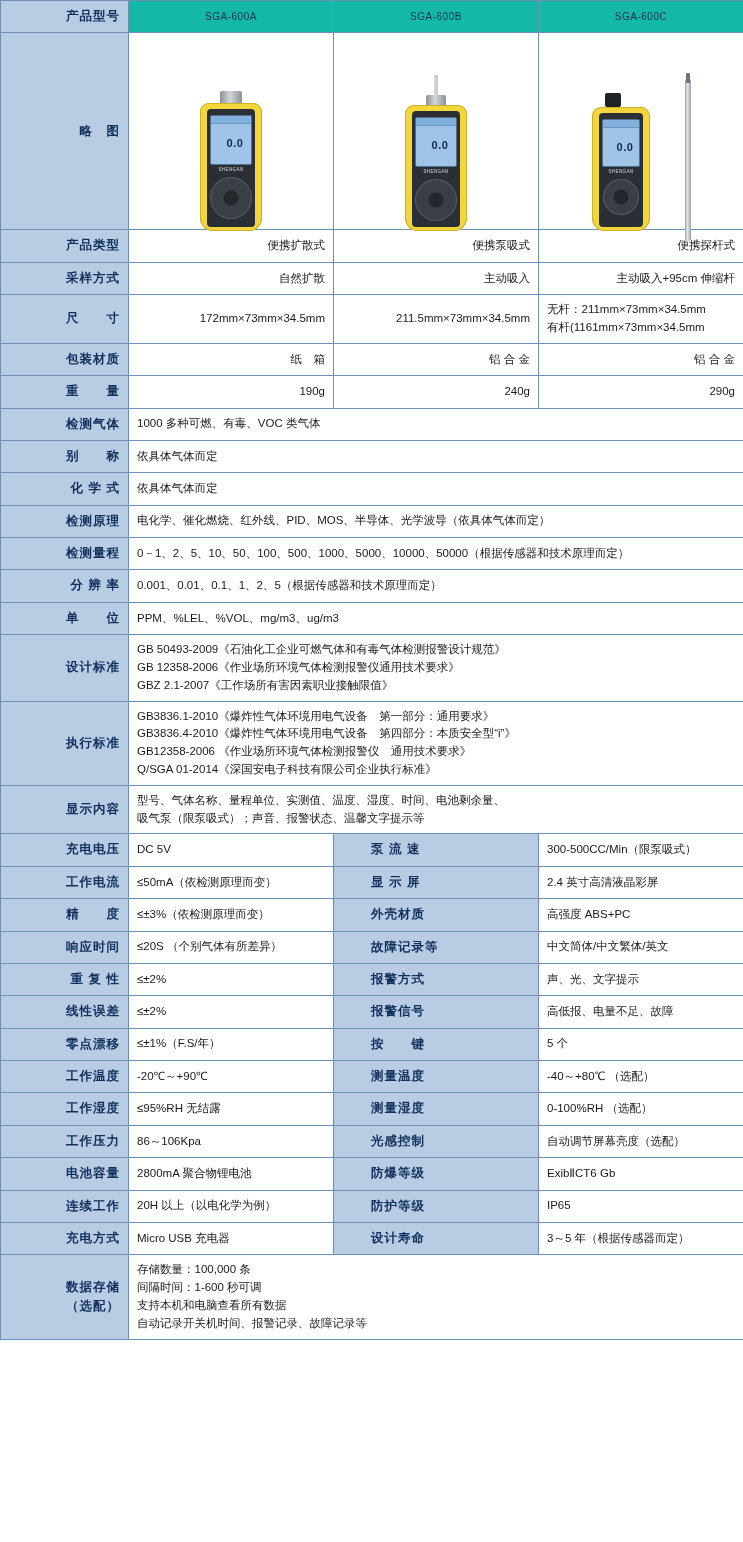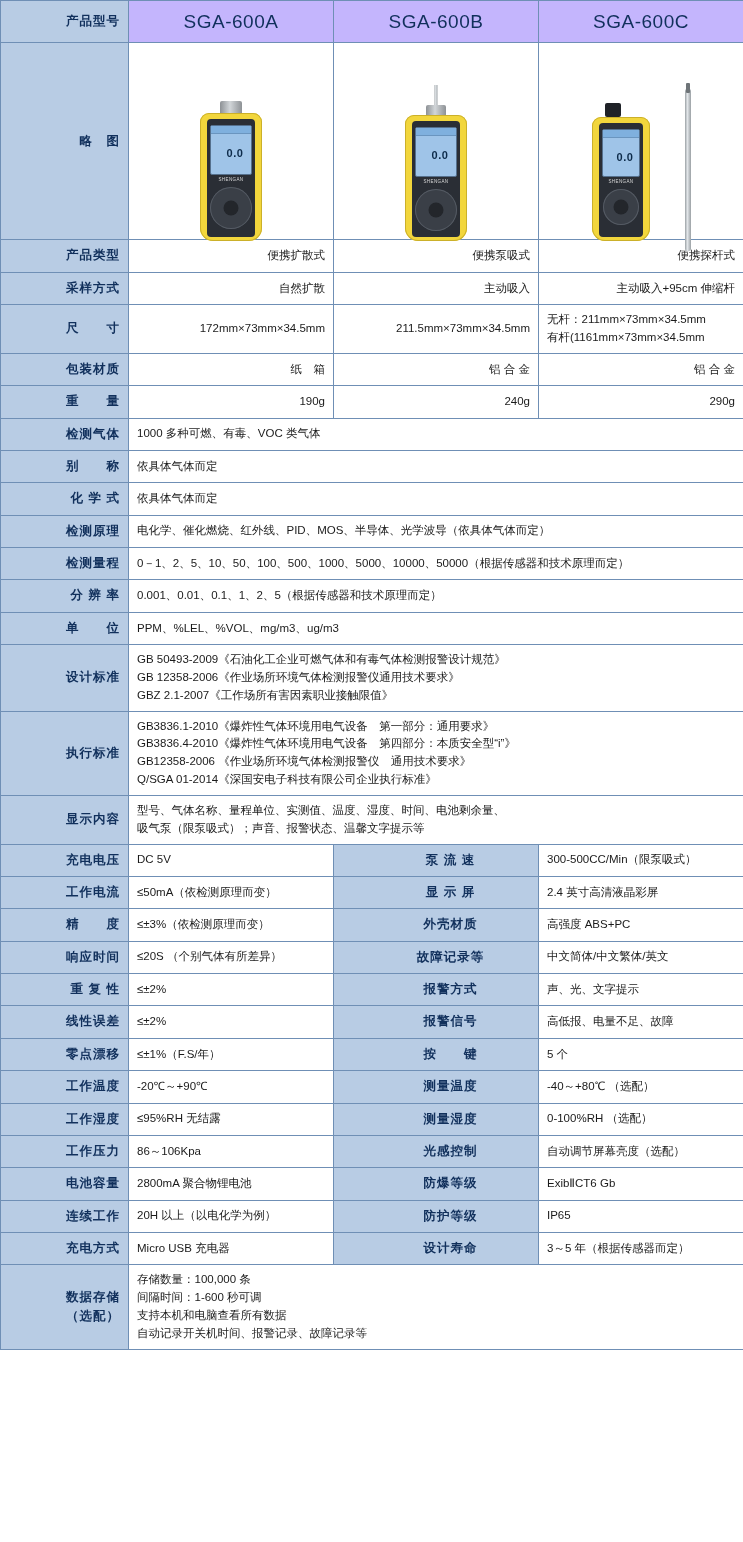--- a/index.html
+++ b/index.html
@@ -30,39 +30,39 @@
     font-weight: bold;
     text-align: right;
     font-size: 12.5px;
     letter-spacing: 1px;
     width: 128px;
   }
   td.label2 {
     background: #b8cce4;
     color: #11305c;
     font-weight: bold;
-    text-align: center;
+    text-align: left;
     font-size: 12.5px;
     letter-spacing: 1px;
     padding-left: 37px;
   }
   td.val-center {
     text-align: right;
     background: #ffffff;
   }
   td.val-left {
     text-align: left;
     background: #ffffff;
   }
   td.model-head {
-    background: #c4b5fd;
+    background: #14b8a6;
     color: #11305c;
     text-align: center;
     font-weight: normal;
-    font-size: 19px;
+    font-size: 10px;
     letter-spacing: 0.5px;
   }
   td.img-cell {
     background: #ffffff;
     text-align: center;
     height: 196px;
     padding: 0;
   }
   .multiline div { white-space: nowrap; }
   .tall { line-height: 1.75; }

